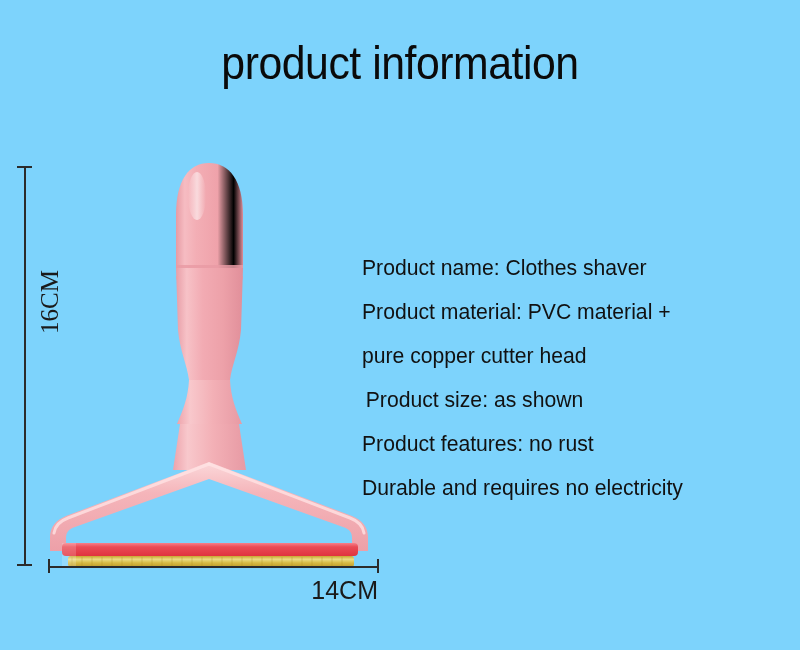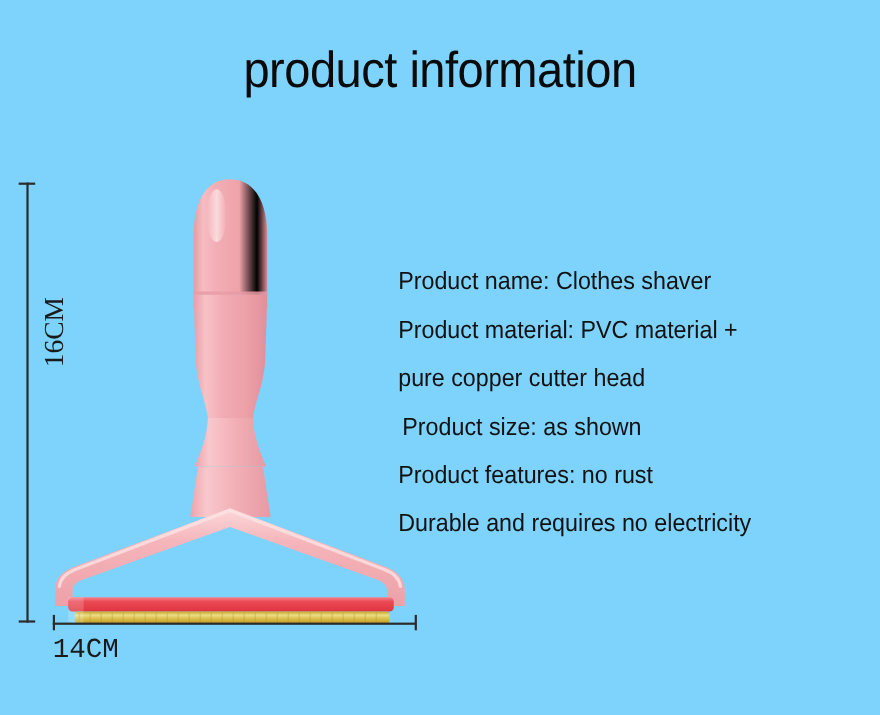--- a/index.html
+++ b/index.html
@@ -32,21 +32,21 @@
     color: #0a0a0a;
     letter-spacing: -0.5px;
     transform: scaleX(0.93);
     transform-origin: 50% 50%;
   }
 
   
   #spec-list {
     position: absolute;
     left: 362px;
-    top: 234px;
+    top: 246px;
     width: 420px;
   }
   .spec-line {
     font-family: "Liberation Sans", sans-serif;
     font-size: 22.5px;
     line-height: 44px;
     color: #111111;
     white-space: nowrap;
     transform: scaleX(0.94);
     transform-origin: 0 50%;
@@ -75,22 +75,22 @@
     color: #1a1a1a;
     transform: rotate(-90deg);
     transform-origin: 50% 50%;
     white-space: nowrap;
   }
   #dim-h-label {
     position: absolute;
     left: 48px;
     top: 576px;
     width: 330px;
-    text-align: left;
-    font-family: Liberation Mono, monospace;
+    text-align: right;
+    font-family: Liberation Sans, sans-serif;
     font-size: 25px;
     color: #1a1a1a;
   }
 
   
   #product { position: absolute; left: 0; top: 0; width: 800px; height: 650px; }
 </style>
 </head>
 <body>
 

